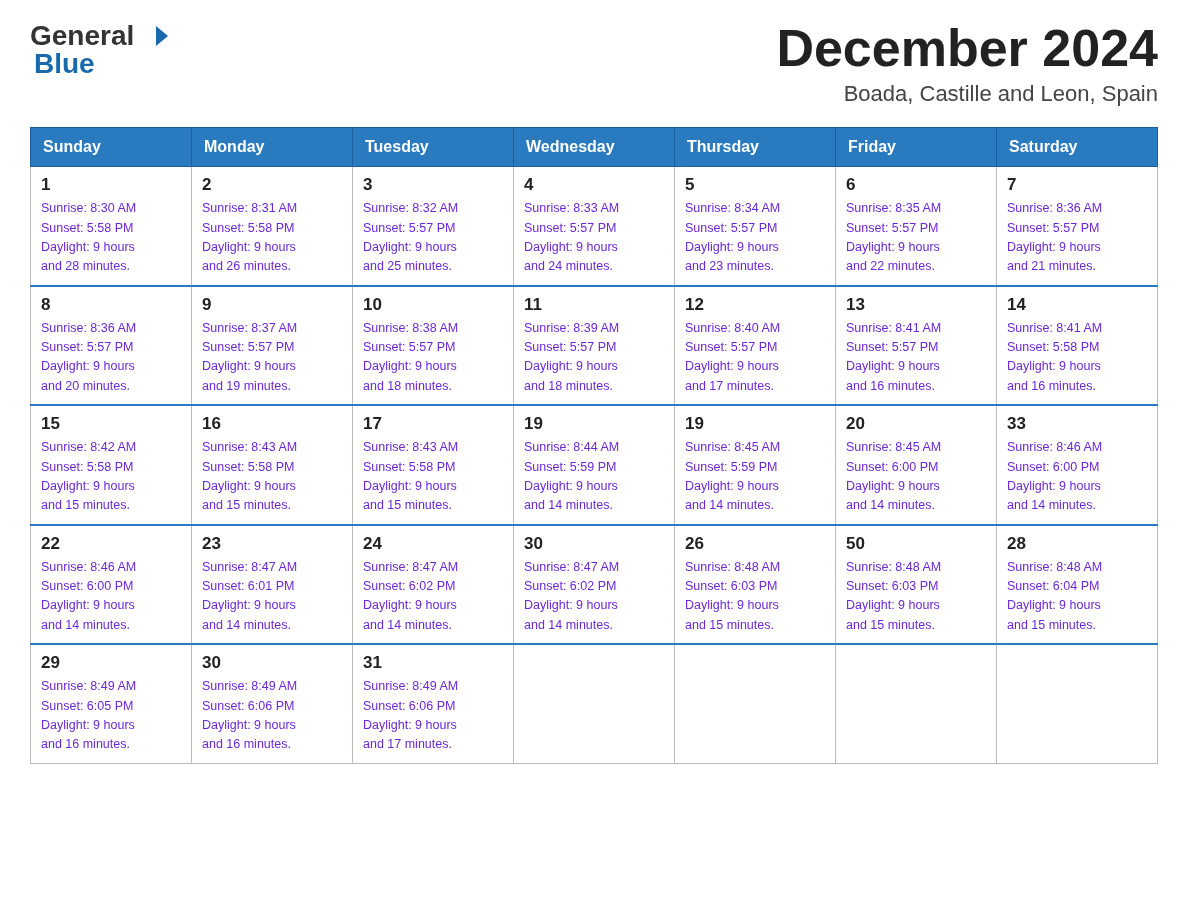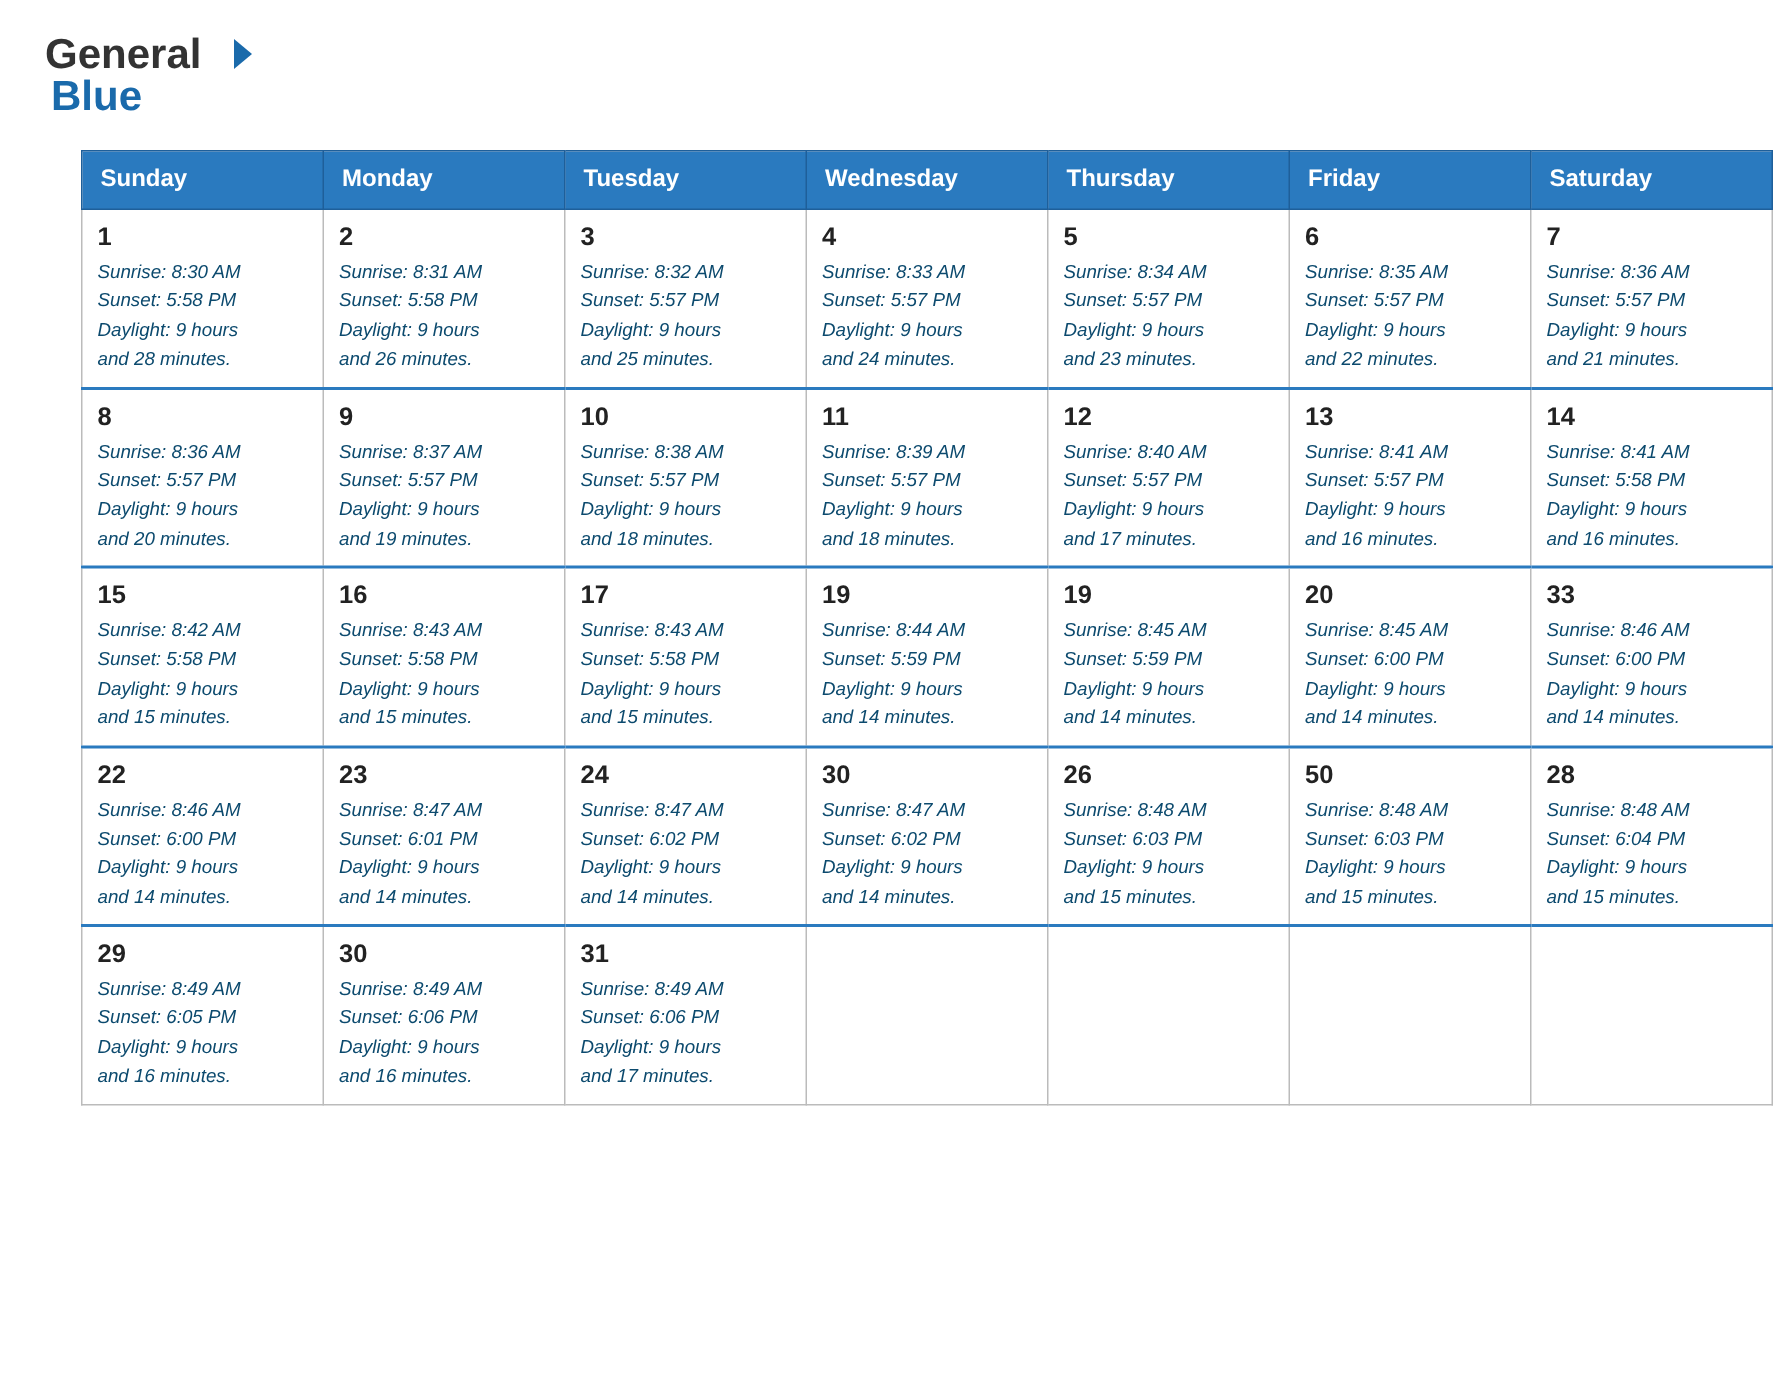--- a/index.html
+++ b/index.html
@@ -57,21 +57,20 @@
     }
     .title-location {
       font-size: 22px;
       color: #444;
       margin-top: 4px;
     }
     .calendar {
       width: 100%;
       border-collapse: collapse;
       border: 1px solid #aaa;
-      margin-left: 24px;
     }
     .calendar th {
       background: #2a7abf;
       color: #fff;
       font-size: 16px;
       font-weight: bold;
       padding: 10px 12px;
       text-align: left;
       border: 1px solid #1e5f9a;
     }
@@ -83,41 +82,44 @@
       min-height: 110px;
     }
     .day-number {
       font-size: 17px;
       font-weight: bold;
       color: #222;
       margin-bottom: 4px;
     }
     .day-info {
       font-size: 12.5px;
-      color: #0c4a6e;
+      color: #6d28d9;
       line-height: 1.55;
-      font-style: italic;
     }
     .empty-cell {
       background: #fff;
     }
     .row-border-top td {
       border-top: 2px solid #2a7abf;
     }
   </style>
 </head>
 <body>
 
 <div class="header">
   <div class="logo">
     <div class="logo-general">
       <span>General</span>
       <span class="logo-arrow"></span>
     </div>
     <div class="logo-blue">Blue</div>
+  </div>
+  <div class="title-section">
+    <div class="title-month">December 2024</div>
+    <div class="title-location">Boada, Castille and Leon, Spain</div>
   </div>
 </div>
 
 <table class="calendar">
   <thead>
     <tr>
     <th>Sunday</th>
         <th>Monday</th>
         <th>Tuesday</th>
         <th>Wednesday</th>

